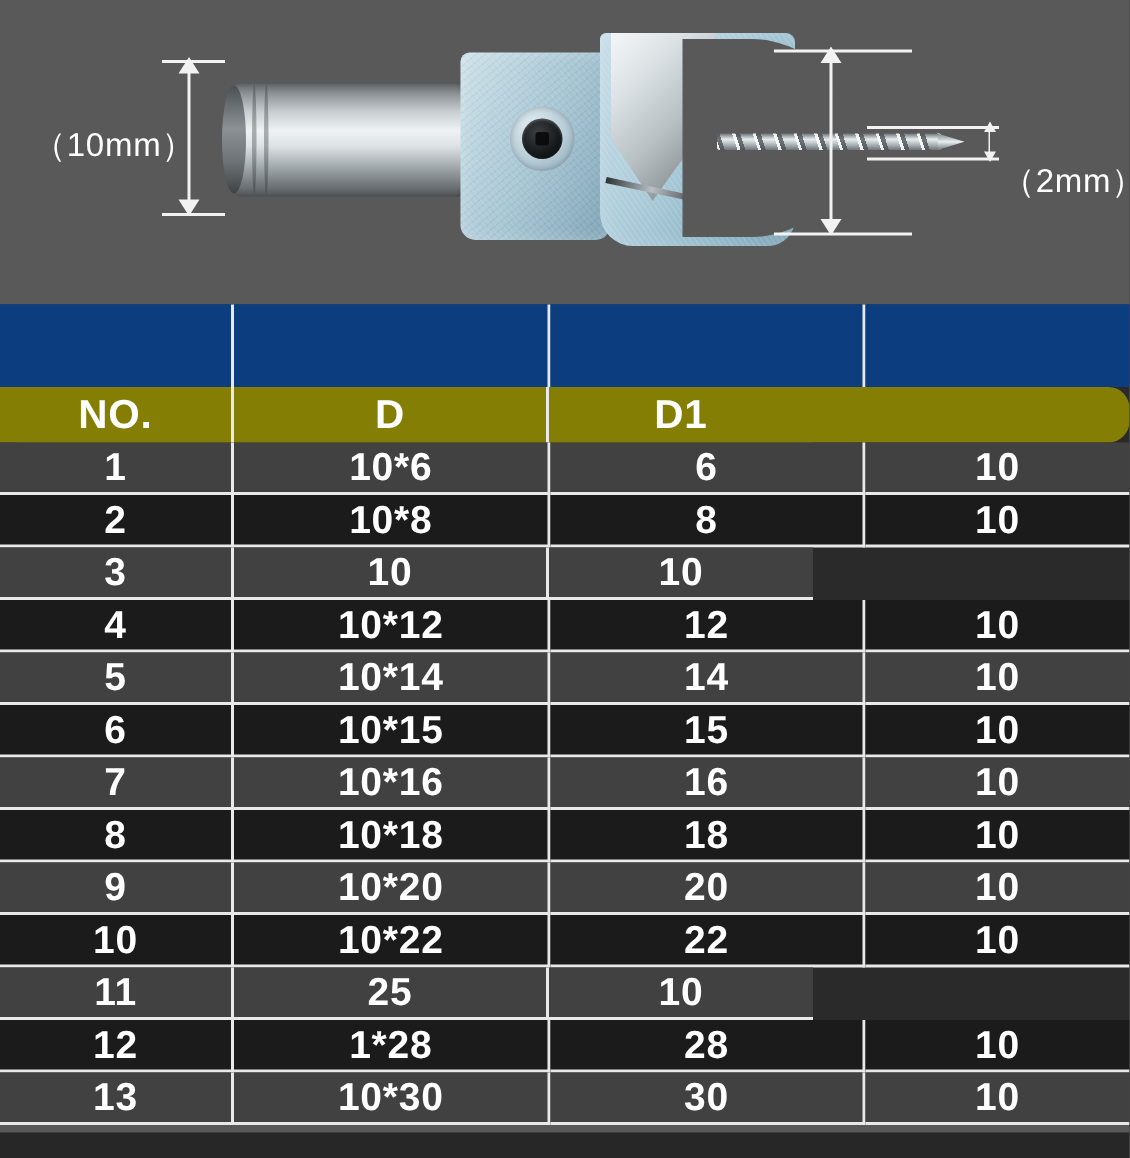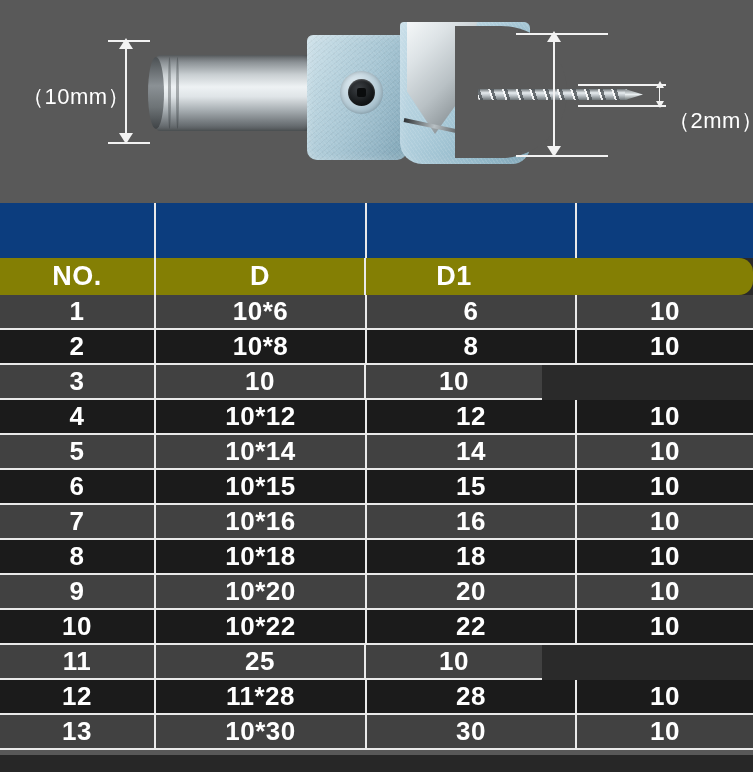--- a/index.html
+++ b/index.html
@@ -432,21 +432,21 @@
           <div class="tcell c2">22</div>
           <div class="tcell c3">10</div>
         </div>
         <div class="trow row-data row-odd">
           <div class="tcell c0">11</div>
           <div class="tcell c2">25</div>
           <div class="tcell c3">10</div>
         </div>
         <div class="trow row-data row-even">
           <div class="tcell c0">12</div>
-          <div class="tcell c1">11*28</div>
+          <div class="tcell c1">1*28</div>
           <div class="tcell c2">28</div>
           <div class="tcell c3">10</div>
         </div>
         <div class="trow row-data row-odd">
           <div class="tcell c0">13</div>
           <div class="tcell c1">10*30</div>
           <div class="tcell c2">30</div>
           <div class="tcell c3">10</div>
         </div>
       </div>

